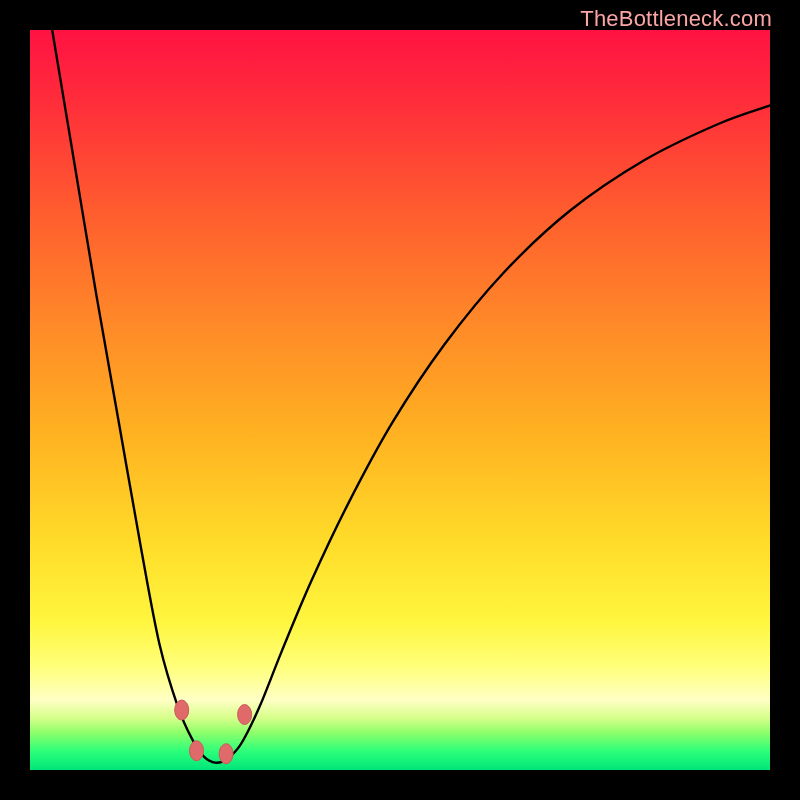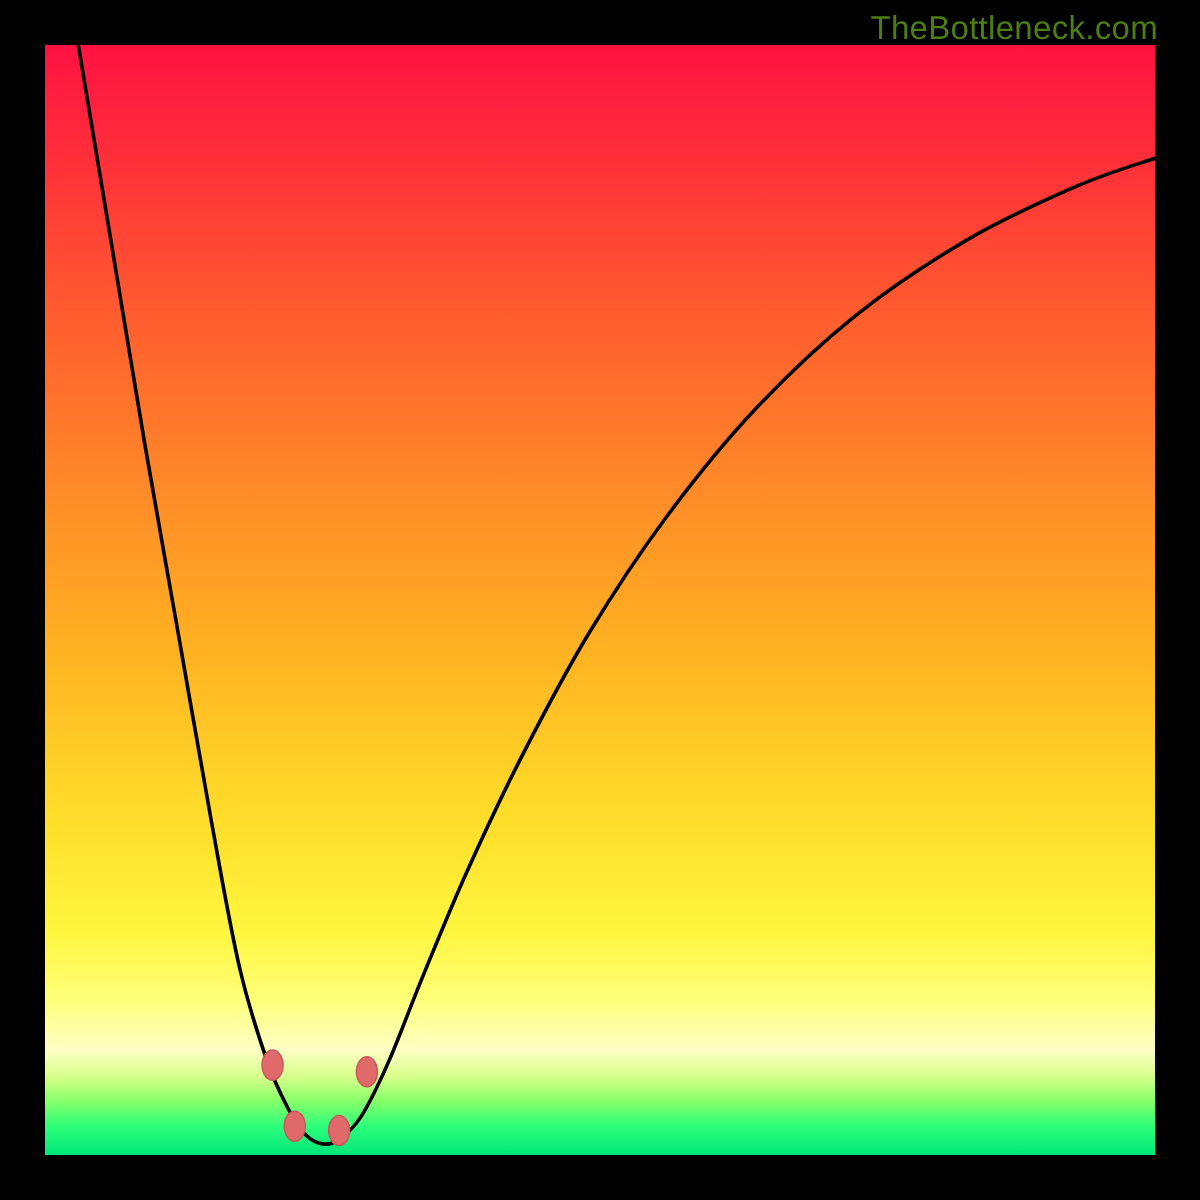--- a/index.html
+++ b/index.html
@@ -38,21 +38,21 @@
     position: absolute;
     left: 0;
     top: 0;
     width: 100%;
     height: 100%;
   }
   .watermark {
     position: absolute;
     top: 6px;
     right: 28px;
-    color: #4d7c0f;
+    color: #fca5a5;
     font-size: 22px;
     font-weight: 500;
     letter-spacing: 0.2px;
   }
 </style>
 </head>
 <body>
 
 <div class="frame">
   <div class="watermark">TheBottleneck.com</div>

